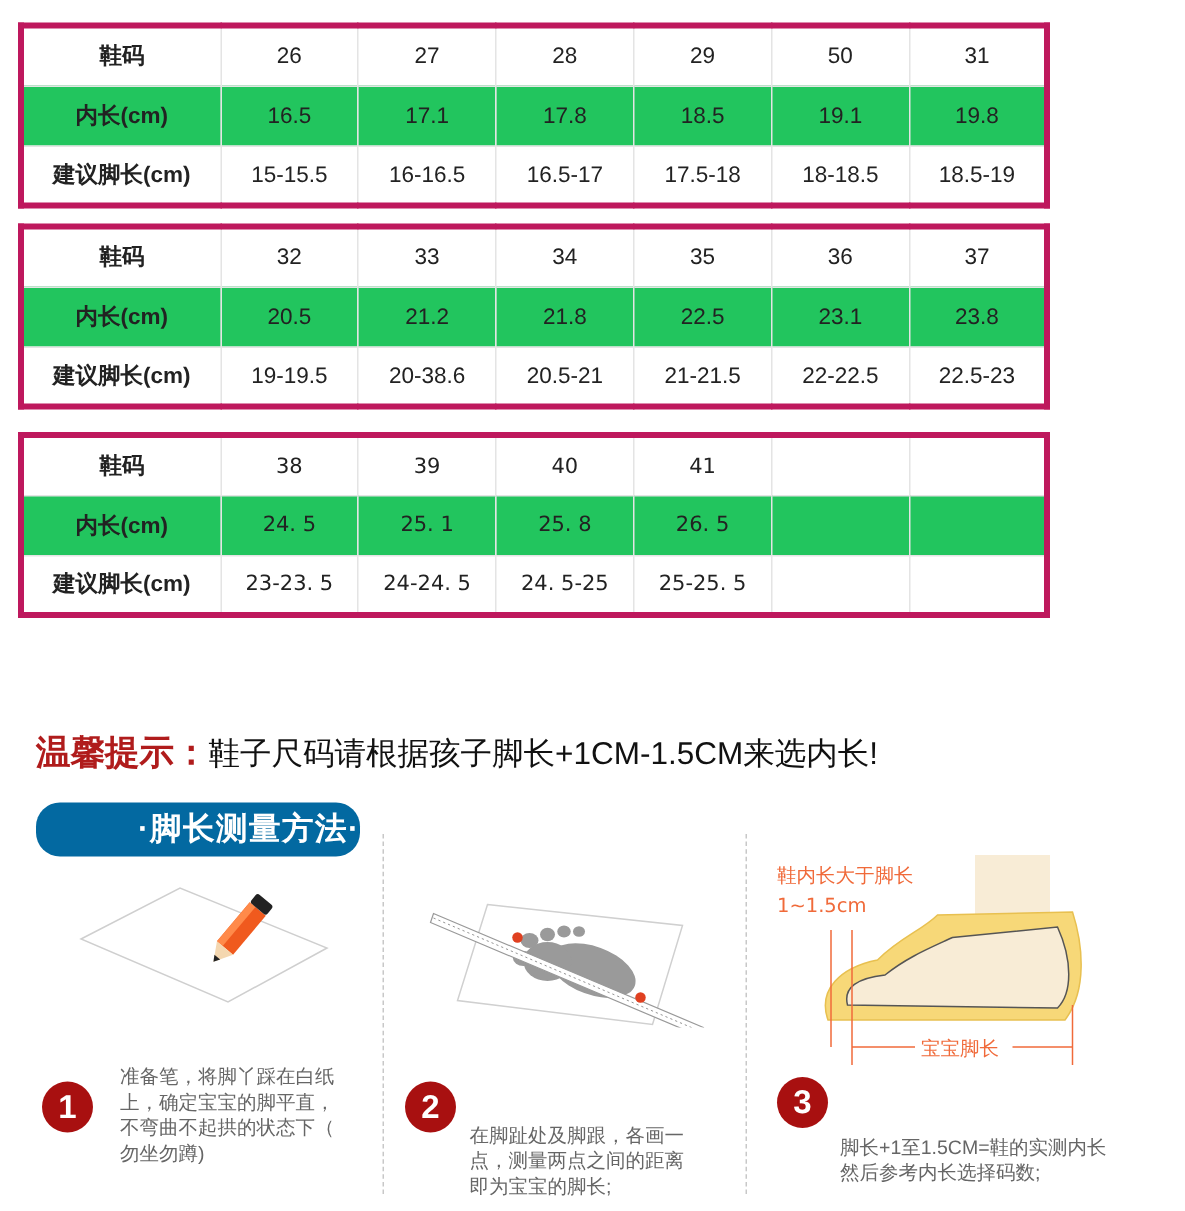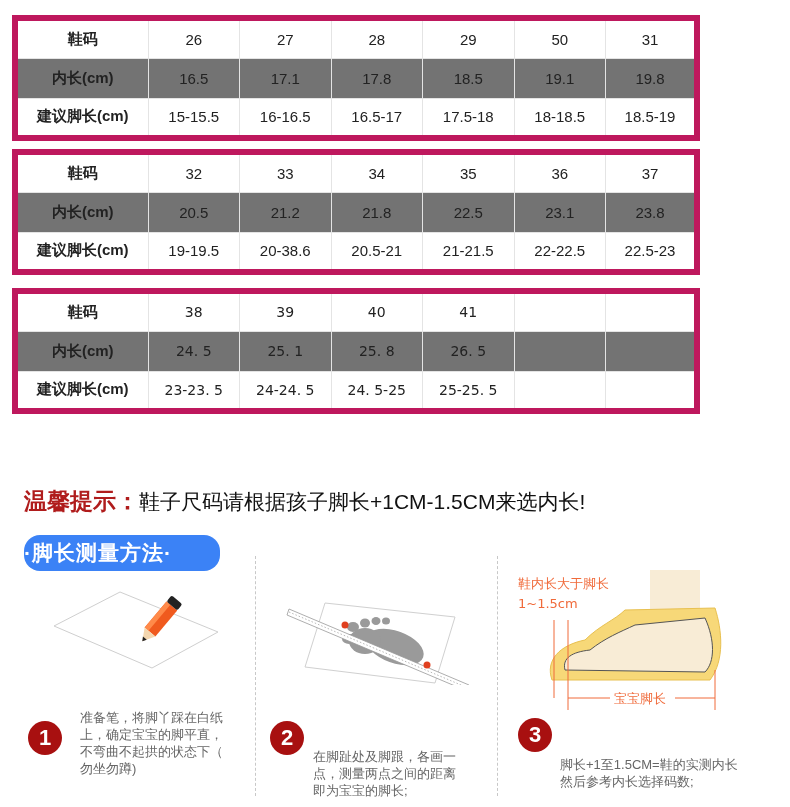--- a/index.html
+++ b/index.html
@@ -1,33 +1,33 @@
 <!DOCTYPE html>
 <html><head>
 <meta charset="utf-8">
 <style>
   * { margin:0; padding:0; box-sizing:border-box; }
   html, body { width:790px; height:807px; background:#ffffff; overflow:hidden; }
   body { position:relative; font-family:"Liberation Sans", "DejaVu Sans", sans-serif; color:#222; }
 
-  .size-table { position:absolute; left:12px; width:688px; border:6px solid #be185d; border-collapse:collapse; table-layout:fixed; }
+  .size-table { position:absolute; left:12px; width:688px; border:4px solid #be185d; border-collapse:collapse; table-layout:fixed; }
   .size-table td { border:1px solid #e4e4e4; text-align:center; vertical-align:middle; font-size:15px; color:#222; height:40px; }
-  .size-table tr.shade td { background:#737373; }
+  .size-table tr.shade td { background:#22c55e; }
   .size-table td.lbl { font-weight:bold; width:133px; }
   .size-table td.hd { font-weight:normal; }
   .size-table.t3 td.num { font-family:"DejaVu Sans", sans-serif; font-size:14px; }
   #t1 { top:15px; }
   #t2 { top:149px; }
   #t3 { top:288px; }
 
   .tip { position:absolute; left:24px; top:466px; font-size:21px; white-space:nowrap;margin-top:20px; }
   .tip .tip-label { color:#b01c1c; font-weight:bold; font-size:23px; }
   .tip .tip-text { color:#111; }
 
-  .method-badge { position:absolute; left:24px; top:535px; width:196px; height:36px; border-radius:16px; background:#3b82f6; color:#fff; font-weight:bold; font-size:21px; line-height:36px; text-align:left; letter-spacing:1px; }
+  .method-badge { position:absolute; left:24px; top:535px; width:216px; height:36px; border-radius:16px; background:#0369a1; color:#fff; font-weight:bold; font-size:21px; line-height:36px; text-align:right; letter-spacing:1px; }
 
   .divider { position:absolute; top:556px; height:240px; border-left:1px dashed #c8c8c8; }
   #div1 { left:255px; }
   #div2 { left:497px; }
 
   .illus { position:absolute; }
   #illus1 { left:50px; top:590px; width:170px; height:80px; }
   #illus2 { left:285px; top:595px; width:190px; height:90px; }
   #illus3 { left:510px; top:570px; width:220px; height:140px; }
 

